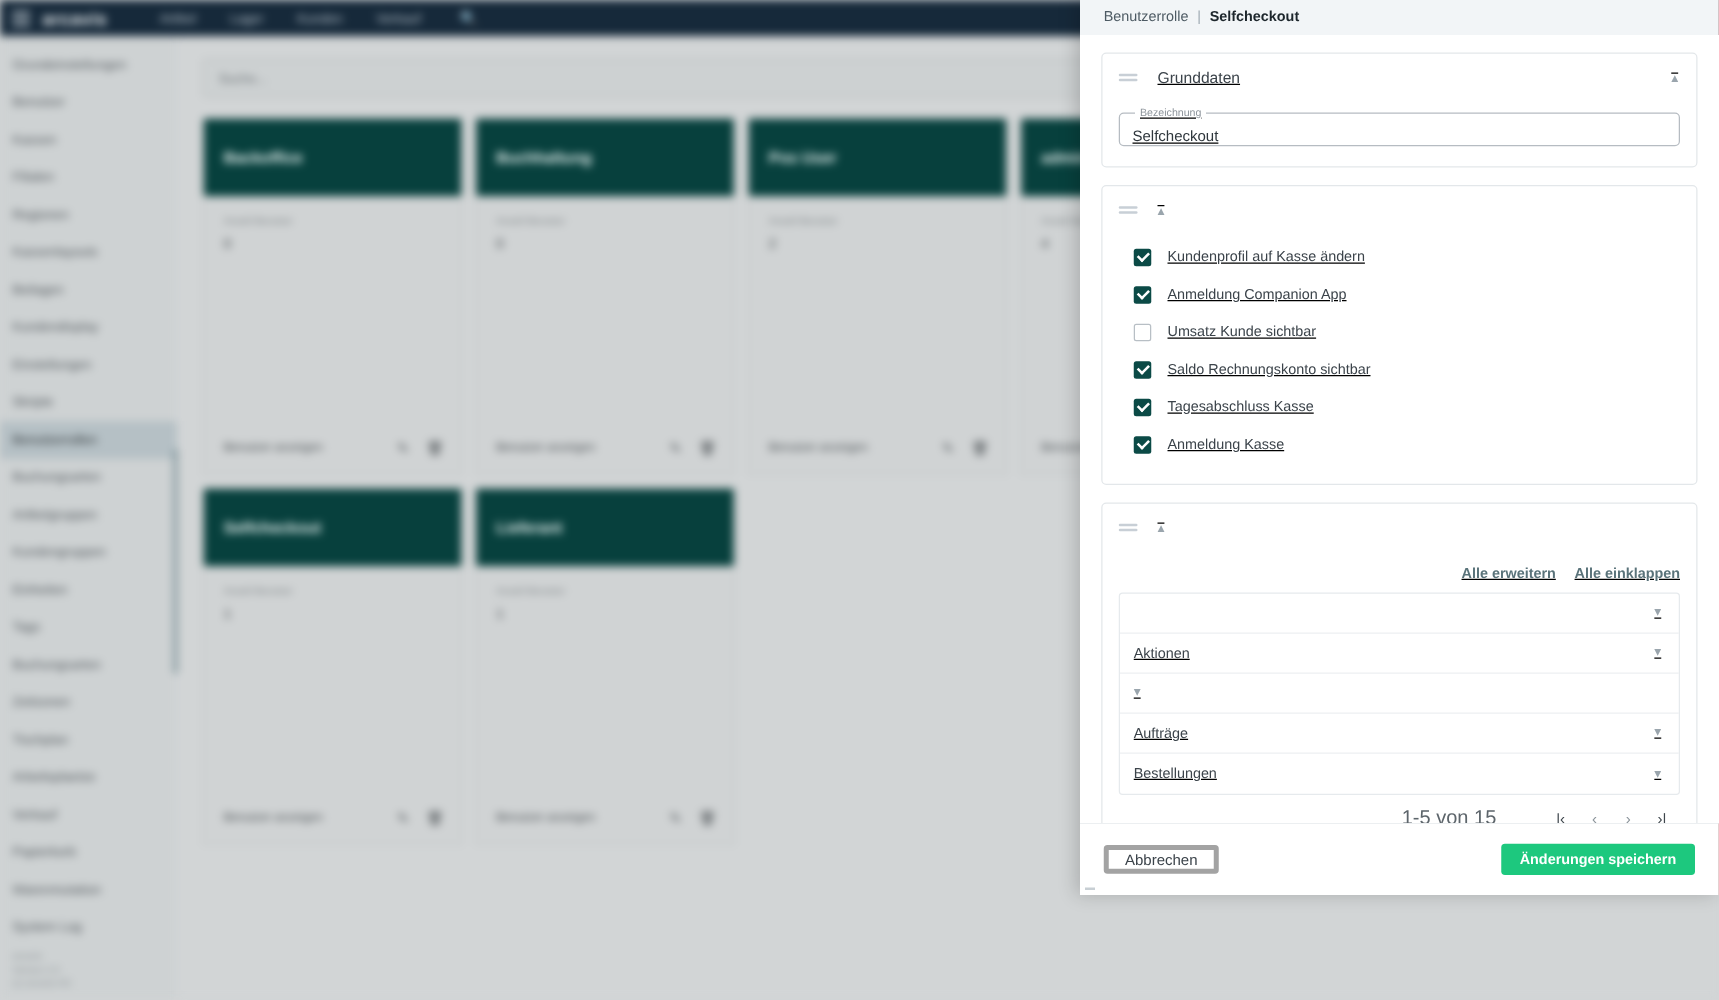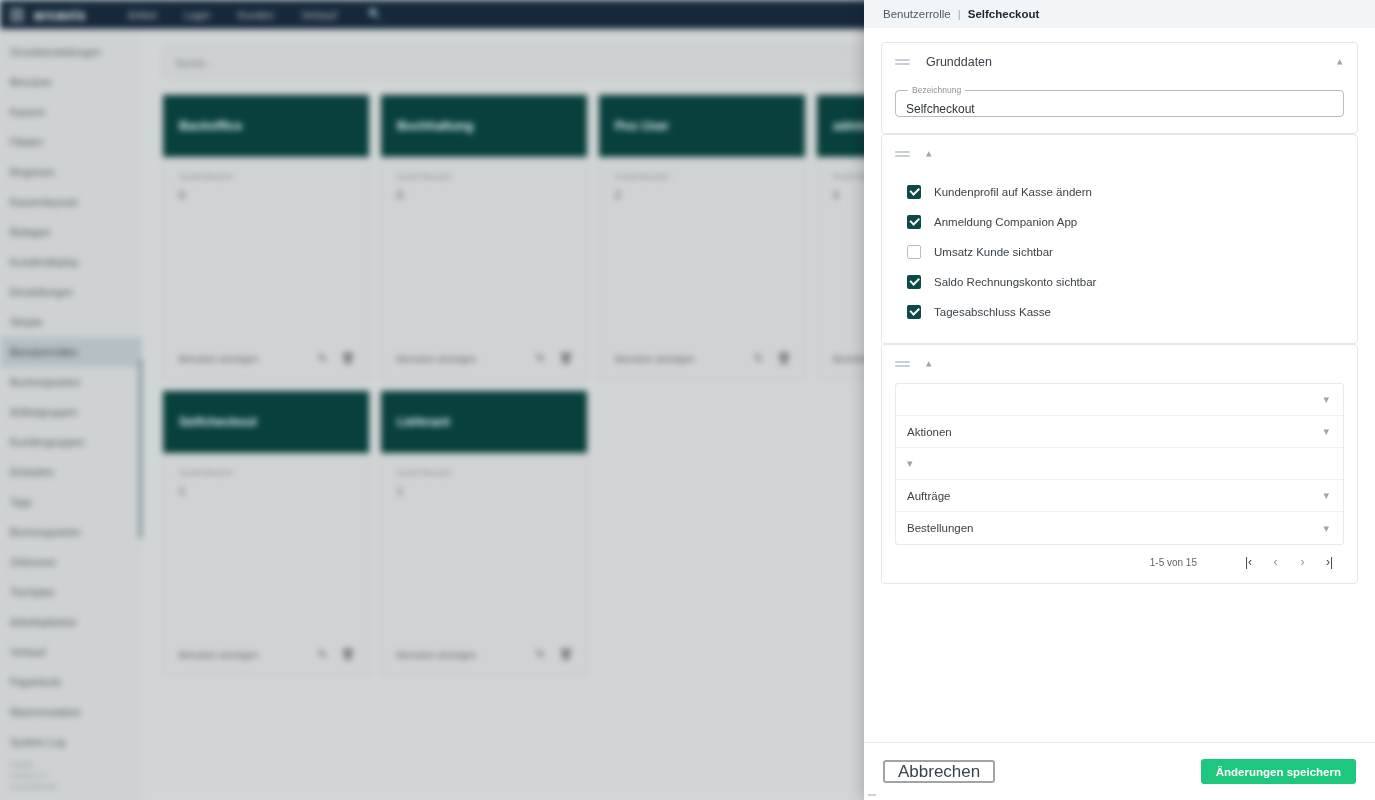--- a/index.html
+++ b/index.html
@@ -76,38 +76,40 @@
   .role-card-foot {
     display: flex; align-items: center; justify-content: space-between;
     padding: 0 14px 14px 16px;
   }
   .role-card-link { font-size: 9.5px; color: #4a5054; }
   .role-card-actions { display:flex; gap: 14px; align-items:center; }
   .mini-icon { font-size: 11px; color: #3c4246; }
 
   
   #drawer {
-    position: absolute; top: 0; right: 0; width: 511px; height: 800px;
+    position: absolute; top: 0; right: 0; width: 511px; height: 716px;
     background: #7f1d1d;
     display: flex; flex-direction: column;
     box-shadow: -3px 0 14px rgba(0,0,0,.18);
   }
   #drawer-header {
     height: 28px; background: #f2f5f7; display: flex; align-items: center;
     padding-left: 19px; flex: 0 0 28px;
   }
   .crumb { font-size: 11.5px; color: #4d5a63; }
   .crumb-sep { font-size: 11.5px; color: #9fabb3; margin: 0 7px; }
   .crumb-current { font-size: 11.5px; color: #1d262c; font-weight: 700; }
 
   #drawer-body {
     flex: 1; overflow-y: auto; padding: 14px 17px 0 17px; background: #fff;
   }
   .panel {
     border: 1px solid #e3e7ea; border-radius: 4px; background: #fff;
+    margin-bottom: 14px;
+    text-decoration: underline;
   }
   .panel-head {
     display: flex; align-items: center; height: 38px; padding: 0 14px 0 13px;
   }
   .drag-icon { width: 15px; height: 10px; position: relative; margin-right: 16px; flex:0 0 15px;}
   .drag-icon i { position:absolute; left:0; width:15px; height:2px; background:#c8cfd6; display:block; border-radius:1px;}
   .drag-icon i:nth-child(1){ top:2px; }
   .drag-icon i:nth-child(2){ top:6px; }
   .panel-title { font-size: 12.5px; color: #3b434a; flex: 1; }
   .chev { color: #9aa5ad; font-size: 11px; line-height: 1; }
@@ -144,32 +146,32 @@
   .bo-links { display:flex; justify-content:flex-end; gap: 15px; padding: 12px 13px 9px 13px; }
   .bo-link { font-size: 11.5px; color: #5a737a; font-weight: 700; cursor:pointer; }
   .bo-table { margin: 0 13px; border: 1px solid #e6eaed; border-radius: 3px; }
   .bo-row {
     height: 32px; display: flex; align-items: center; padding: 0 14px 0 11px;
     border-bottom: 1px solid #edf0f2;
   }
   .bo-row:last-child { border-bottom: none; }
   .bo-row-label { flex: 1; font-size: 11.5px; color: #3b434a; }
   .pager { display:flex; align-items:center; justify-content:flex-end; gap: 0; padding: 10px 14px 14px 0; }
-  .pager-info { font-size: 10px; color: #5d656b; margin-right: 38px; text-align: right; }
+  .pager-info { font-size: 16px; color: #5d656b; margin-right: 38px; text-align: right; }
   .pg-btn { width: 27px; text-align:center; font-size: 12px; color: #8b949b; cursor:pointer; }
   .pg-btn.strong { color: #3e464c; }
 
   #drawer-footer {
     flex: 0 0 58px; border-top: 1px solid #e6eaed; background: #fff;
     display: flex; align-items: center; justify-content: space-between;
     padding: 0 19px;
   }
   #cancel-btn {
-    border: 2px solid #a3a3a3; background: #fff; border-radius: 3px;
-    height: 23px; padding: 0 13px; font-size: 17px; color: #3b434a;
+    border: 4px solid #a3a3a3; background: #fff; border-radius: 3px;
+    height: 23px; padding: 0 13px; font-size: 12px; color: #3b434a;
     font-family: "Liberation Sans", sans-serif; cursor: pointer;
   }
   #save-btn {
     border: none; background: #1dc87e; border-radius: 3px;
     height: 25px; padding: 0 15px; font-size: 11.5px; color: #fff; font-weight: 700;
     font-family: "Liberation Sans", sans-serif; cursor: pointer;
   }
   #drawer-scrollhint {
     position:absolute; left: 4px; bottom: 4px; width: 8px; height:2px; background:#c8cfd4;
   }
@@ -405,32 +407,40 @@
           <span class="cbx-label">Umsatz Kunde sichtbar</span>
         </div>
         <div class="cbx-row">
           <span class="cbx on"></span>
           <span class="cbx-label">Saldo Rechnungskonto sichtbar</span>
         </div>
         <div class="cbx-row">
           <span class="cbx on"></span>
           <span class="cbx-label">Tagesabschluss Kasse</span>
         </div>
+        <div class="cbx-row">
+          <span class="cbx on"></span>
+          <span class="cbx-label">Anmeldung Kasse</span>
+        </div>
       </div>
     </div>
 
     <div class="panel">
       <div class="panel-head">
         <span class="drag-icon">
             <i></i>
             <i></i>
           </span>
         <span class="chev up">▾</span>
       </div>
 
+      <div class="bo-links">
+        <span class="bo-link">Alle erweitern</span>
+        <span class="bo-link">Alle einklappen</span>
+      </div>
 
       <div class="bo-table">
         <div class="bo-row">
           <span class="bo-row-label"></span>
           <span class="chev">▾</span>
         </div>
         <div class="bo-row">
           <span class="bo-row-label">Aktionen</span>
           <span class="chev">▾</span>
         </div>

